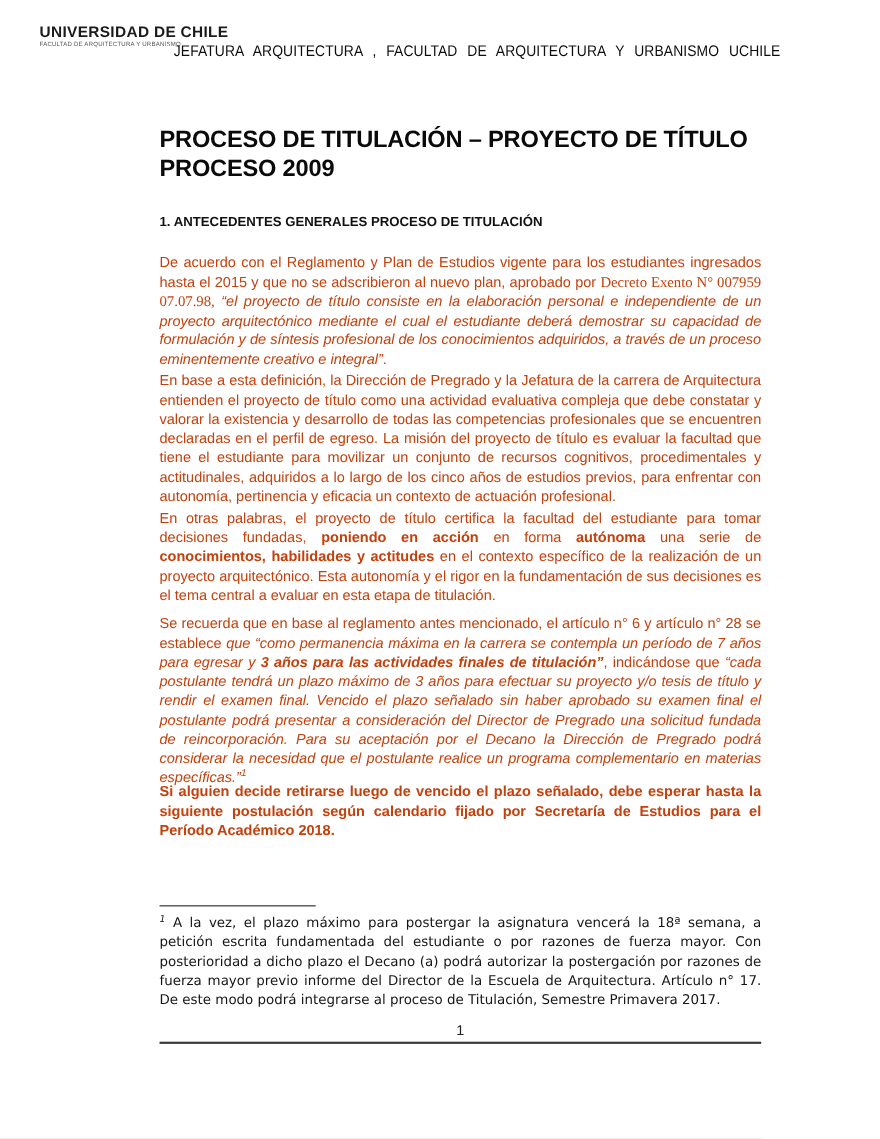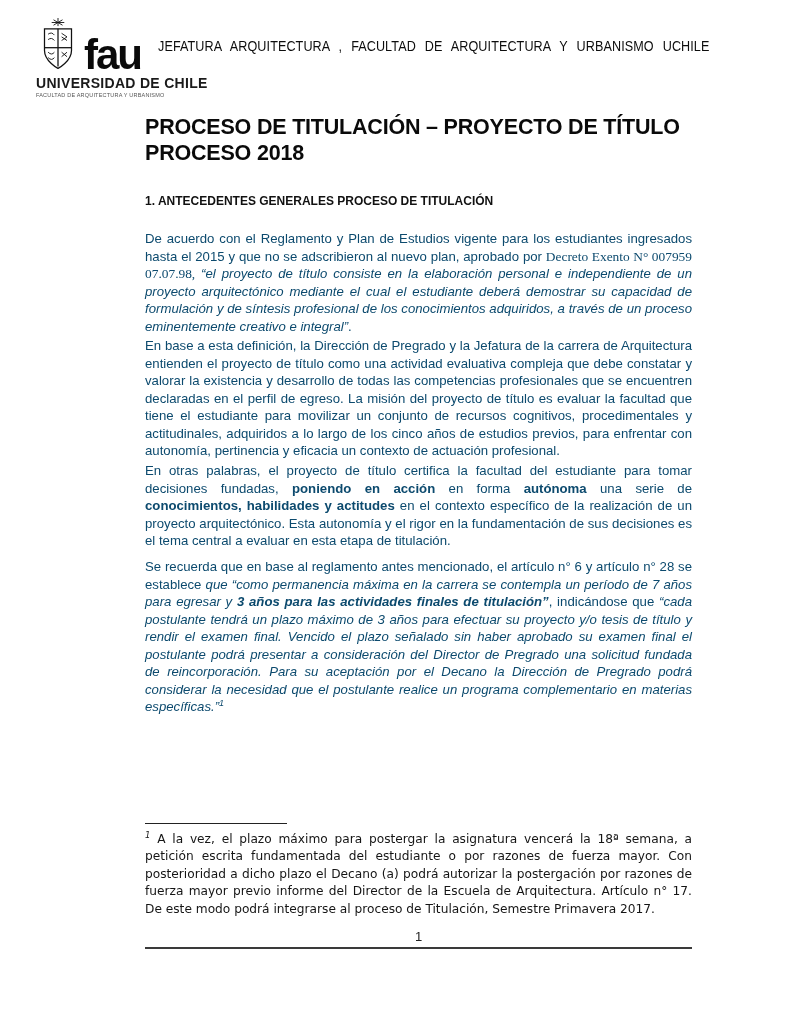--- a/index.html
+++ b/index.html
@@ -42,21 +42,21 @@
   .carrera{top:87px;font-weight:bold;font-size:14.5px;}
   .doc-title{
     top:114px;width:565px;
     font-weight:bold;font-size:21.5px;line-height:26px;
     letter-spacing:-0.2px;color:#0a0a0a;
   }
   .section-heading{top:194px;font-weight:bold;font-size:12px;}
 
   .para{
     text-align:justify;
-    font-size:13.2px;line-height:17.5px;color:#0c4a6e;
+    font-size:13.2px;line-height:17.5px;color:#c2410c;
   }
   .p1{top:230px;}
   .p2{top:337px;}
   .p3{top:462px;}
   .p4{top:558px;}
   .p5{top:711px;font-weight:bold;}
 
   .it{font-style:italic;}
   .bd{font-weight:bold;}
   .bdit{font-weight:bold;font-style:italic;}
@@ -86,66 +86,46 @@
     position:absolute;left:145px;top:947px;width:547px;
     border-top:2px solid #3a3a3a;height:0;
   }
 </style>
 </head>
 <body>
 
 <div class="page">
 
   <div class="logo">
-    <div class="logo-row">
-      <svg class="crest" width="44" height="54" viewBox="0 0 44 60" fill="none" stroke="#111" stroke-width="1.4">
-
-        <g stroke-width="1">
-          <line x1="22" y1="0" x2="22" y2="9"></line>
-          <line x1="17" y1="2" x2="27" y2="8"></line>
-          <line x1="27" y1="2" x2="17" y2="8"></line>
-          <line x1="15" y1="5" x2="29" y2="5"></line>
-        </g>
-
-        <path d="M7,12 H37 V36 C37,48 22,56 22,56 C22,56 7,48 7,36 Z" fill="#fff"></path>
-        <line x1="22" y1="12" x2="22" y2="54"></line>
-        <line x1="7" y1="33" x2="37" y2="33"></line>
-
-        <path d="M11,18 q4,-3 7,1 M11,24 q4,-3 7,1" stroke-width="1"></path>
-        <path d="M26,17 l6,4 M26,21 l6,4 M26,25 l6,-4" stroke-width="1"></path>
-        <path d="M11,38 q4,4 7,0 M11,44 q4,4 7,0" stroke-width="1"></path>
-        <path d="M26,38 l6,5 M32,38 l-6,5" stroke-width="1"></path>
-      </svg>
-      <div class="fau-wordmark">fau</div>
-    </div>
     <div class="uni-name">UNIVERSIDAD DE CHILE</div>
     <div class="fac-name">FACULTAD DE ARQUITECTURA Y URBANISMO</div>
   </div>
 
   <div class="dept-line">JEFATURA  ARQUITECTURA , FACULTAD  DE  ARQUITECTURA  Y  URBANISMO  UCHILE</div>
 
 
-  <h1 class="abs doc-title" style="margin:0">PROCESO DE TITULACIÓN – PROYECTO DE TÍTULO PROCESO 2018</h1>
+  <h1 class="abs doc-title" style="margin:0">PROCESO DE TITULACIÓN – PROYECTO DE TÍTULO PROCESO 2009</h1>
 
   <h2 class="abs section-heading" style="margin:0">1. ANTECEDENTES GENERALES PROCESO DE TITULACIÓN</h2>
 
   <p class="abs para p1" style="margin:0">
     <span>De acuerdo con el Reglamento y Plan de Estudios vigente para los estudiantes ingresados hasta el 2015 y que no se adscribieron al nuevo plan, aprobado por </span><span class="serif">Decreto Exento N° 007959 07.07.98,</span><span class="it">  “el proyecto de título consiste en la elaboración personal e independiente de un proyecto arquitectónico mediante el cual el estudiante deberá demostrar su capacidad de formulación y de síntesis profesional de los conocimientos adquiridos, a través de un proceso eminentemente creativo e integral”</span><span>.</span>
   </p>
 
   <p class="abs para p2" style="margin:0">En base a esta definición, la Dirección de Pregrado y la Jefatura de la carrera de Arquitectura entienden el proyecto de título como una actividad evaluativa compleja que debe constatar y valorar la existencia y desarrollo de todas las competencias profesionales que se encuentren declaradas en el perfil de egreso. La misión del proyecto de título es evaluar la facultad que tiene el estudiante para movilizar un conjunto de recursos cognitivos, procedimentales y actitudinales, adquiridos a lo largo de los cinco años de estudios previos, para enfrentar con autonomía, pertinencia y eficacia un contexto de actuación profesional.</p>
 
   <p class="abs para p3" style="margin:0">
     <span>En otras palabras, el proyecto de título certifica la facultad del estudiante para tomar decisiones fundadas, </span><span class="bd">poniendo en acción</span><span> en forma </span><span class="bd">autónoma</span><span> una serie de </span><span class="bd">conocimientos, habilidades y actitudes</span><span> en el contexto específico de la realización de un proyecto arquitectónico. Esta autonomía y el rigor en la fundamentación de sus decisiones es el tema central a evaluar en esta etapa de titulación.</span>
   </p>
 
   <p class="abs para p4" style="margin:0">
     <span>Se recuerda que en base al reglamento antes mencionado, el artículo n° 6 y artículo n° 28 se establece </span><span class="it">que “como permanencia máxima en la carrera se contempla un período de 7 años para egresar y </span><span class="bdit">3 años para las actividades finales de titulación”</span><span>, indicándose que </span><span class="it">“cada postulante tendrá un plazo máximo de 3 años para efectuar su proyecto y/o tesis de título y rendir el examen final. Vencido el plazo señalado sin haber aprobado su examen final el postulante podrá presentar a consideración del Director de Pregrado una solicitud fundada de reincorporación. Para su aceptación por el Decano la Dirección de Pregrado podrá considerar la necesidad que el postulante realice un programa complementario en materias específicas.”</span><span class="supref">1</span>
   </p>
 
+  <p class="abs para p5" style="margin:0">Si alguien decide retirarse luego de vencido el plazo señalado, debe esperar hasta la siguiente postulación según calendario fijado por Secretaría de Estudios para el Período Académico 2018.</p>
 
   <div class="fn-sep"></div>
   <div class="abs footnote">
     <span class="supref">1</span><span> A la vez, el plazo máximo para postergar la asignatura vencerá la 18ª semana, a petición escrita fundamentada del estudiante o por razones de fuerza mayor. Con posterioridad a dicho plazo el Decano (a) podrá autorizar la postergación por razones de fuerza mayor previo informe del Director de la Escuela de Arquitectura. Artículo n° 17. De este modo podrá integrarse al proceso de Titulación, Semestre Primavera 2017.</span>
   </div>
 
   <div class="abs page-num">1</div>
   <div class="footer-rule"></div>
 
 </div>

